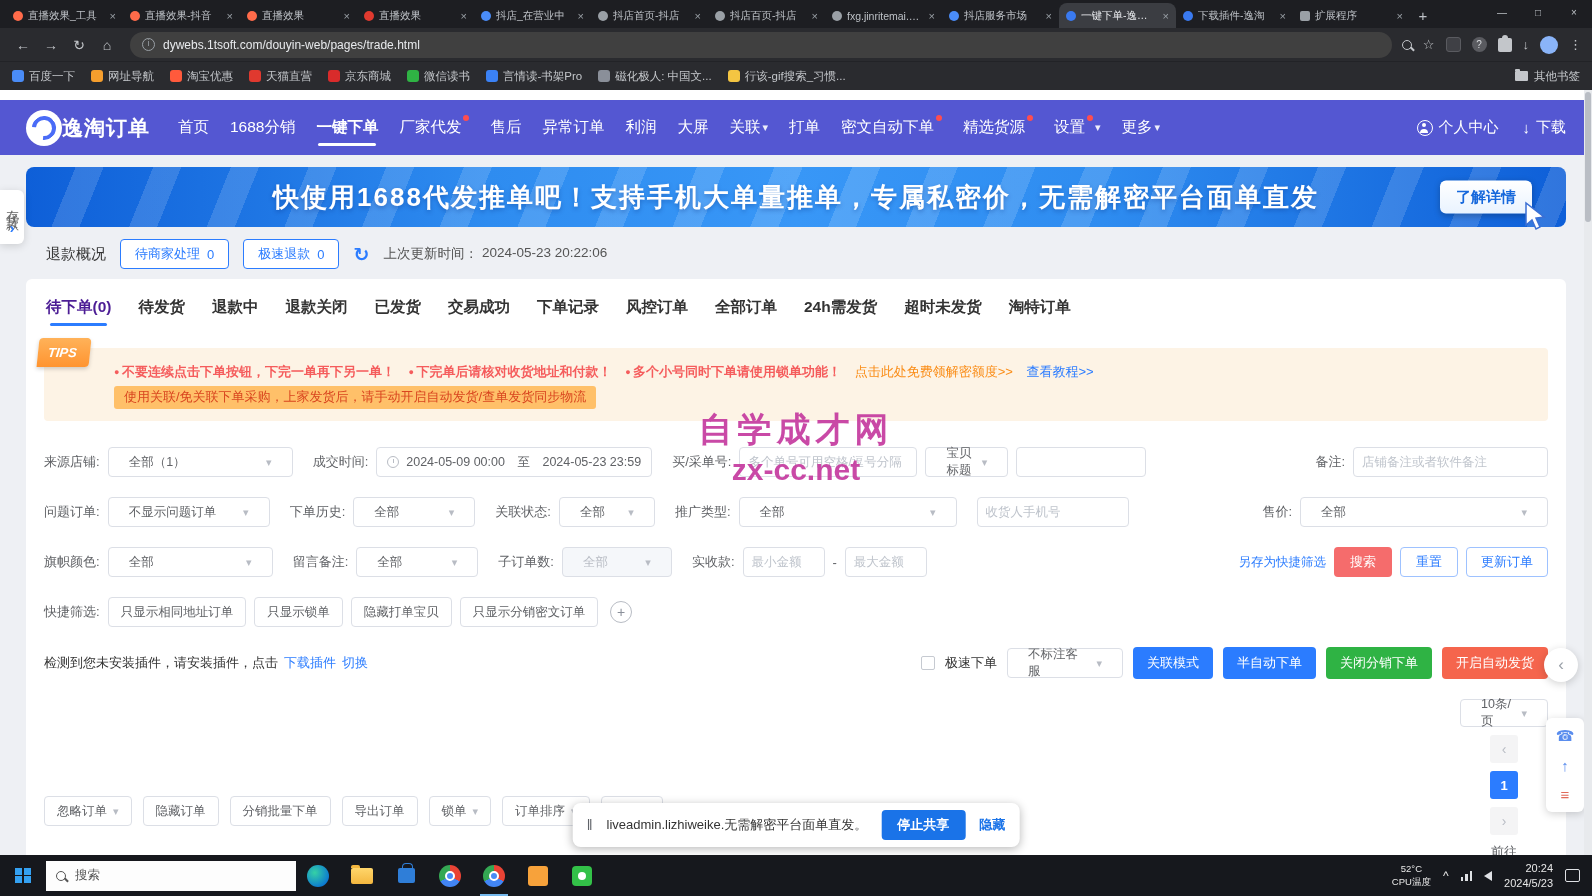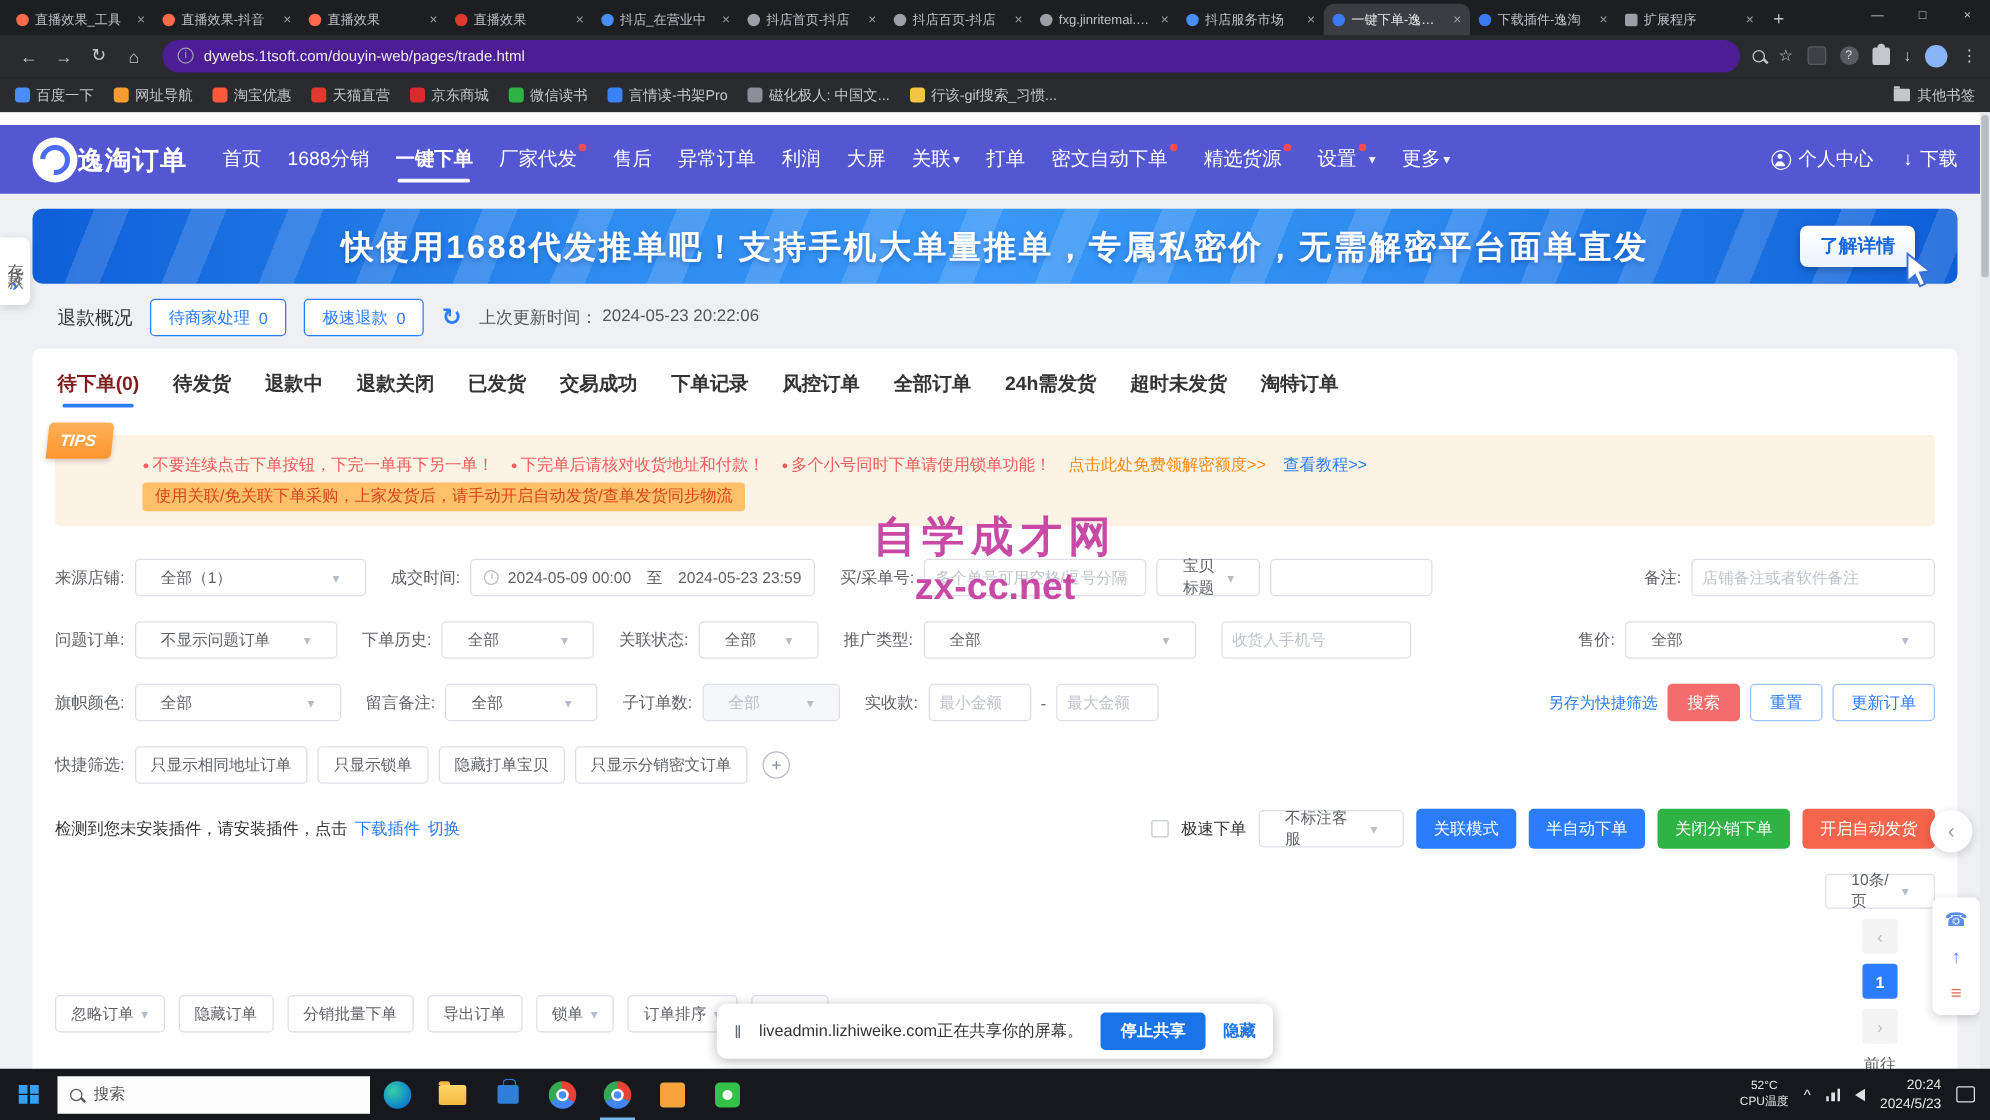--- a/index.html
+++ b/index.html
@@ -12,21 +12,21 @@
   .tab.active{background:#3b3d42;color:#e8eaed;}
   .tab .title{flex:1;white-space:nowrap;overflow:hidden;text-overflow:ellipsis;}
   .fav{width:10px;height:10px;border-radius:50%;flex:none;}
   .tab .tx{font-size:11px;color:#9aa0a6;}
   .newtab{width:26px;height:25px;display:flex;align-items:center;justify-content:center;color:#bdc1c6;font-size:15px;}
   .wcs{margin-left:auto;display:flex;align-self:flex-start;}
   .wc{width:36px;height:24px;display:flex;align-items:center;justify-content:center;color:#bdc1c6;font-size:10px;}
 
   .addrbar{height:33px;background:#2a2b2f;display:flex;align-items:center;gap:2px;padding:0 10px;}
   .nbtn{width:26px;height:26px;display:flex;align-items:center;justify-content:center;color:#c3c6ca;font-size:14px;border-radius:50%;}
-  .urlpill{flex:1;height:26px;margin:0 8px;background:#4c1d95;border-radius:13px;display:flex;align-items:center;gap:8px;padding:0 12px;color:#e8eaed;font-size:12px;}
+  .urlpill{flex:1;height:26px;margin:0 8px;background:#404040;border-radius:13px;display:flex;align-items:center;gap:8px;padding:0 12px;color:#e8eaed;font-size:12px;}
   .info-i{width:13px;height:13px;border:1.2px solid #9aa0a6;border-radius:50%;position:relative;flex:none;}
   .info-i::after{content:"i";position:absolute;left:0;right:0;top:-1px;text-align:center;font-size:9px;color:#9aa0a6;}
   .abar-icons{display:flex;align-items:center;gap:11px;color:#c3c6ca;font-size:13px;}
   .mag{width:10px;height:10px;border:1.6px solid #c3c6ca;border-radius:50%;position:relative;}
   .mag::after{content:"";position:absolute;width:5px;height:1.6px;background:#c3c6ca;transform:rotate(45deg);right:-4px;bottom:-1px;}
   .ext-dark{width:15px;height:15px;border-radius:3px;background:#3f4045;border:1px solid #5a5b60;}
   .ext-circ{width:15px;height:15px;border-radius:50%;background:#5a5b60;color:#d8dadd;font-size:10px;display:flex;align-items:center;justify-content:center;}
   .puzzle{width:14px;height:14px;background:#c3c6ca;border-radius:2px;position:relative;}
   .puzzle::after{content:"";position:absolute;top:-3px;left:4px;width:6px;height:6px;border-radius:50%;background:#c3c6ca;}
   .avatar{width:18px;height:18px;border-radius:50%;background:#8ab4f8;}
@@ -71,27 +71,27 @@
 
   .refund-row{display:flex;align-items:center;gap:14px;margin:12px 26px 10px 46px;font-size:14px;color:#333;}
   .refund-title{font-size:15px;}
   .pillbtn{display:flex;align-items:center;gap:7px;border:1px solid #2b7cff;color:#2b7cff;background:#fff;border-radius:4px;padding:5px 14px;font-size:13px;cursor:pointer;}
   .refresh{color:#2b7cff;font-size:19px;font-weight:bold;cursor:pointer;}
   .upd{color:#555;font-size:13.5px;display:flex;gap:4px;}
 
   .card{position:relative;margin:0 26px;background:#fff;border-radius:6px;padding:4px 18px 30px;}
   .order-tabs{display:flex;align-items:center;gap:27px;padding:14px 2px 16px;font-size:15.5px;font-weight:bold;color:#333;}
   .otab{position:relative;padding-bottom:8px;white-space:nowrap;cursor:pointer;}
-  .otab.active{color:#7f1d1d;}
+  .otab.active{color:#4c1d95;}
   .otab.active::after{content:"";position:absolute;left:4px;right:4px;bottom:0;height:3px;background:#2b7cff;border-radius:2px;}
 
   .tips{position:relative;background:#fdf3e5;border-radius:4px;padding:12px 16px 12px 70px;margin:6px 0 26px;font-size:13px;line-height:1.8;}
   .tips-badge{position:absolute;left:-6px;top:-10px;background:linear-gradient(#ffb259,#ff9430);color:#fff;font-weight:bold;font-style:italic;font-size:13px;padding:3px 13px 3px 10px;border-radius:4px 4px 4px 0;transform:skewX(-6deg);box-shadow:0 2px 4px rgba(0,0,0,.18);}
   .tips-line1{color:#f55c5c;}
-  .seg{margin-right:10px;}
+  .seg{margin-right:10px;font-weight:bold;}
   .seg::before{content:"● ";font-size:9px;vertical-align:1px;}
   .tips-link1{color:#fa8c16;margin-right:10px;cursor:pointer;}
   .tips-link2{color:#2b7cff;cursor:pointer;}
   .tips-line2{display:inline-block;background:#ffc069;color:#d9451f;padding:1px 10px;border-radius:3px;margin-top:3px;line-height:1.6;}
 
   .watermark{position:absolute;left:0;right:0;top:128px;text-align:center;z-index:6;color:rgba(196,58,158,.92);pointer-events:none;}
   .wm1{font-size:34px;font-weight:bold;letter-spacing:5px;}
   .wm2{font-size:30px;font-weight:bold;}
 
   .f-row{display:flex;align-items:center;gap:8px;margin-bottom:20px;font-size:13px;color:#606266;}
@@ -620,21 +620,21 @@
           </span>
         <span class="th" style="width:220px">
             <span>备注</span>
           </span>
         <span class="gear">⚙</span>
       </div>
     </div>
 
     <div class="toast">
       <span class="toast-pause">‖</span>
-      <span>liveadmin.lizhiweike.com正在共享你的屏幕。</span>
+      <span>liveadmin.lizhiweike.无需解密平台面单直发。</span>
       <span class="toast-btn">停止共享</span>
       <span class="toast-hide">隐藏</span>
     </div>
 
     <div class="fab">‹</div>
     <div class="sidewidget">
       <span class="sw-item">☎</span>
       <span class="sw-item">↑</span>
       <span class="sw-item" style="color:#e06a5a">≡</span>
     </div>

